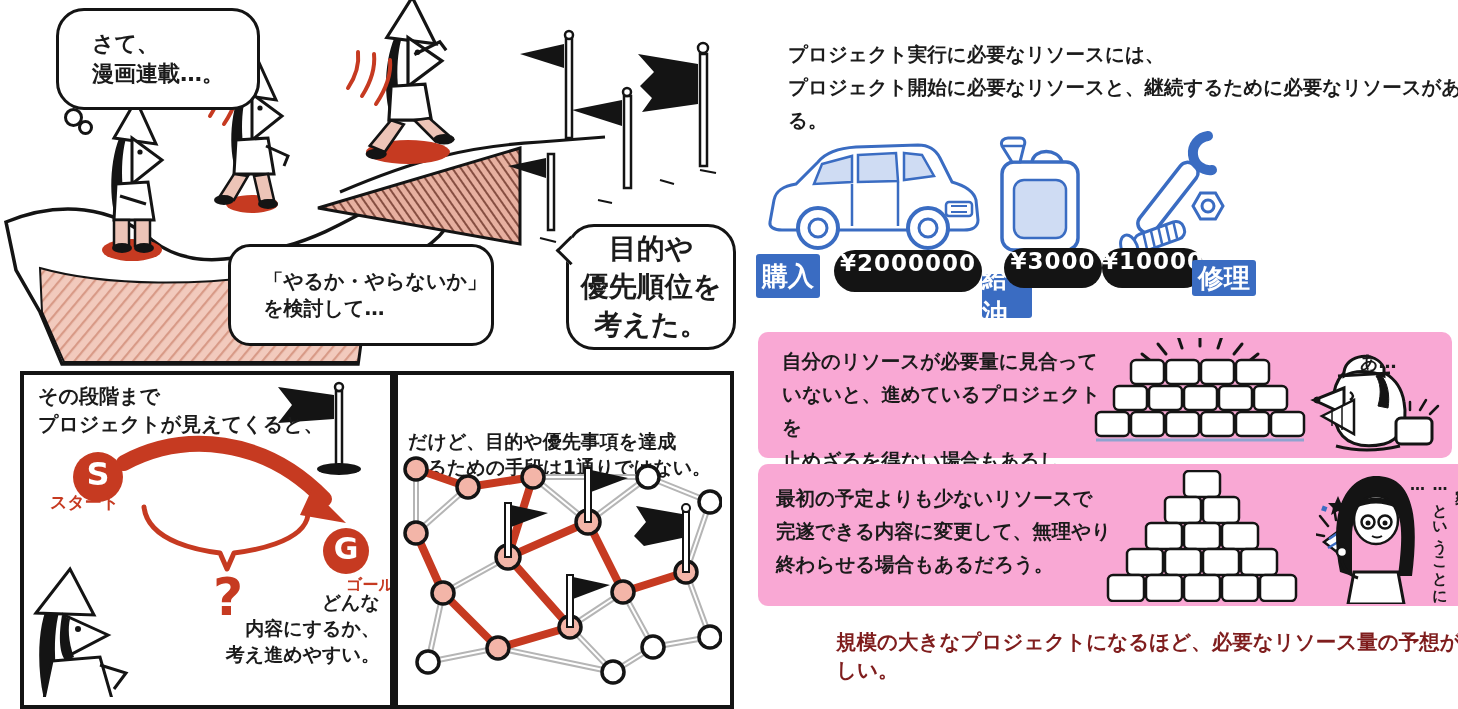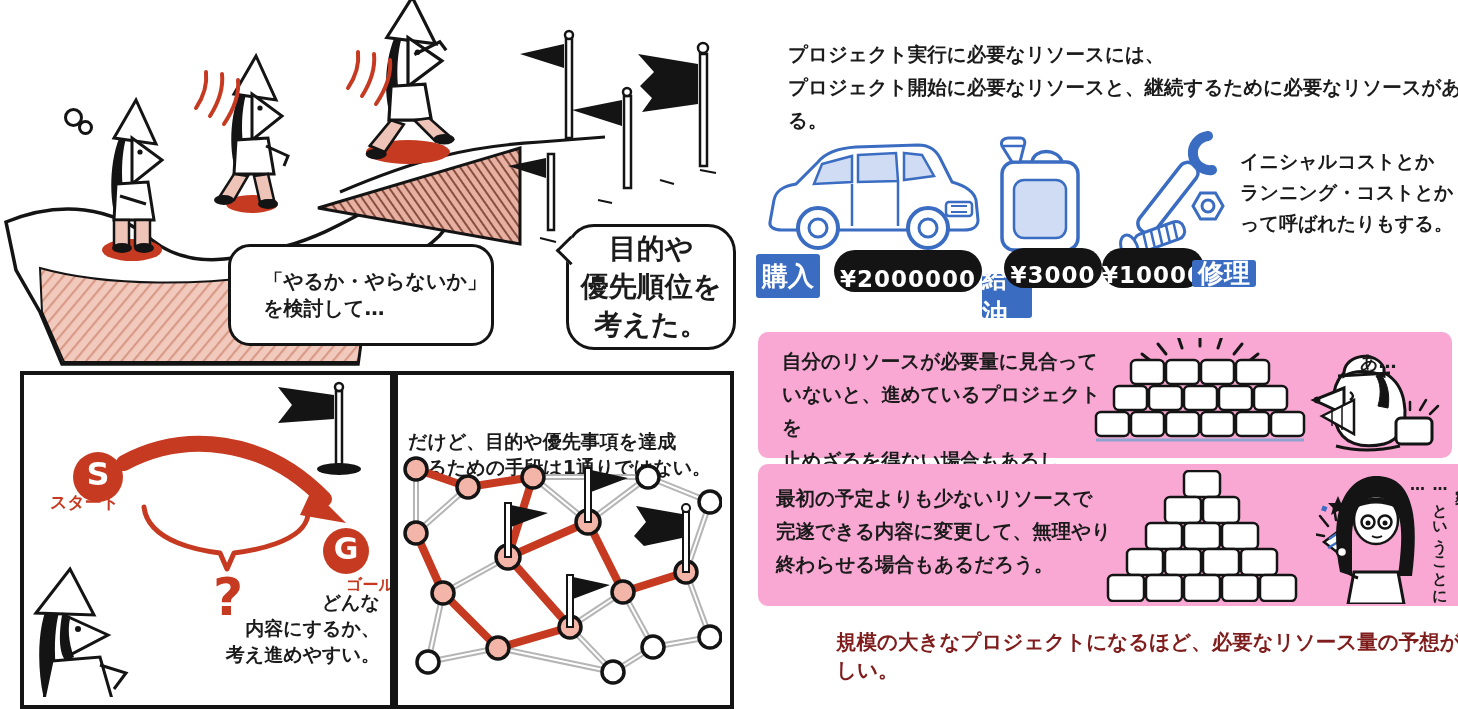--- a/index.html
+++ b/index.html
@@ -12,21 +12,21 @@
           display:flex;align-items:center;justify-content:center;font-weight:700;z-index:5;}
   .bubble .txt{line-height:1.35;}
   .tail-dot{position:absolute;background:#fff;border:3px solid #141414;border-radius:50%;z-index:5;}
   .btail{position:absolute;width:18px;height:18px;background:#fff;z-index:6;
          border-left:3.5px solid #141414;border-top:3.5px solid #141414;transform:rotate(-45deg);}
   .panel{position:absolute;background:#fff;border:4px solid #141414;overflow:hidden;z-index:2;}
   .caption{font-weight:700;line-height:1.38;}
   .red{color:#c63a21;}
   .blue-panel{position:absolute;background:#f9a8d4;border-radius:10px;z-index:1;}
   .pill{position:absolute;background:#141414;color:#fff;border-radius:24px;display:flex;
-        align-items:flex-end;justify-content:center;font-weight:700;letter-spacing:1px;z-index:4;}
+        align-items:flex-start;justify-content:center;font-weight:700;letter-spacing:1px;z-index:4;}
   .bluetag{position:absolute;background:#3a6cc2;color:#fff;display:flex;align-items:center;
         justify-content:center;font-weight:700;border-radius:3px;z-index:4;}
   .vertical{writing-mode:vertical-rl;text-orientation:upright;font-weight:700;line-height:1.5;}
   svg{display:block;}
 </style>
 </head>
 <body>
 
 <div class="abs" style="left:0;top:0;width:1458px;height:709px;">
 
@@ -132,20 +132,24 @@
         </g>
         <g stroke="#141414" stroke-width="2">
           <path d="M540,238 l16,4"></path>
             <path d="M598,200 l14,3"></path>
             <path d="M660,180 l14,4"></path>
             <path d="M700,170 l16,3"></path>
         </g>
       </g>
     </svg>
 
+    <div class="bubble" style="left:56px;top:8px;width:198px;height:96px;font-size:22px;">
+      <span class="txt pre">さて、
+漫画連載…。</span>
+    </div>
     <div class="tail-dot" style="left:64px;top:108px;width:13px;height:13px;"></div>
     <div class="tail-dot" style="left:78px;top:120px;width:9px;height:9px;"></div>
 
     <div class="bubble" style="left:228px;top:244px;width:232px;height:96px;font-size:20px;border-radius:22px;padding-left:28px;">
       <span class="txt pre">「やるか・やらないか」
 を検討して…</span>
     </div>
 
     <div class="bubble" style="left:566px;top:224px;width:164px;height:120px;font-size:28px;text-align:center;">
       <span class="txt pre">目的や
@@ -171,20 +175,22 @@
       <g transform="translate(6,192)">
         <path d="M20,34 C8,54 6,98 14,132 L30,132 C22,92 24,56 32,36 Z" fill="#141414"></path>
         <path d="M6,46 L40,2 L64,48 Z" fill="#fff" stroke="#141414" stroke-width="3"></path>
         <path d="M34,48 L78,68 L36,90 Z" fill="#fff" stroke="#141414" stroke-width="3"></path>
         <circle cx="48" cy="62" r="3" fill="#141414"></circle>
         <path d="M32,48 C28,72 30,88 36,94 L44,90 C38,74 38,60 40,52 Z" fill="#141414"></path>
         <path d="M22,94 L70,90 L82,132 L14,132 Z" fill="#fff" stroke="#141414" stroke-width="3"></path>
         <path d="M70,98 L96,106 L84,122" fill="none" stroke="#141414" stroke-width="3"></path>
       </g>
     </svg>
+    <div class="caption pre abs" style="left:14px;top:8px;width:330px;font-size:20px;">その段階まで
+プロジェクトが見えてくると、</div>
     <div class="abs bold" style="left:50px;top:80px;width:48px;text-align:center;font-size:32px;color:#fff;">S</div>
     <div class="abs bold red" style="left:26px;top:116px;width:100px;font-size:17px;">スタート</div>
     <div class="abs bold" style="left:298px;top:156px;width:48px;text-align:center;font-size:30px;color:#fff;">G</div>
     <div class="abs bold red" style="left:298px;top:200px;width:56px;font-size:16px;margin-left:24px;">ゴール</div>
     <div class="abs bold red" style="left:178px;top:192px;width:52px;text-align:center;font-size:52px;">?</div>
     <div class="caption pre abs" style="left:188px;top:214px;width:168px;font-size:19px;text-align:right;">どんな
 内容にするか、
 考え進めやすい。</div>
   </section>
 
@@ -351,27 +357,24 @@
     </div>
     <div class="bluetag" style="left:242px;top:274px;width:50px;height:44px;font-size:26px;">
       <span>給油</span>
     </div>
     <div class="pill" style="left:264px;top:248px;width:98px;height:40px;font-size:23px;">
       <span>¥3000</span>
     </div>
     <div class="pill" style="left:362px;top:248px;width:102px;height:40px;font-size:23px;">
       <span>¥10000</span>
     </div>
-    <div class="bluetag" style="left:452px;top:260px;width:64px;height:27px;font-size:26px;">
+    <div class="bluetag" style="left:452px;top:260px;width:64px;height:36px;font-size:26px;">
       <span>修理</span>
     </div>
 
-    <div class="caption pre abs" style="left:500px;top:146px;width:218px;font-size:19px;line-height:31px;">イニシャルコストとか
-ランニング・コストとか
-って呼ばれたりもする。</div>
   </section>
 
   <section class="blue-panel" style="left:758px;top:332px;width:694px;height:126px;">
     <div class="caption pre abs" style="left:24px;top:13px;width:330px;font-size:19.5px;line-height:33px;">自分のリソースが必要量に見合って
 いないと、進めているプロジェクトを
 止めざるを得ない場合もあるし、</div>
     <svg class="abs" style="left:330px;top:6px;" width="225" height="118" viewBox="0 0 225 118">
       <g stroke="#141414" stroke-width="3" stroke-linecap="round">
         <line x1="78" y1="16" x2="70" y2="6"></line>
           <line x1="94" y1="10" x2="90" y2="-2"></line>

